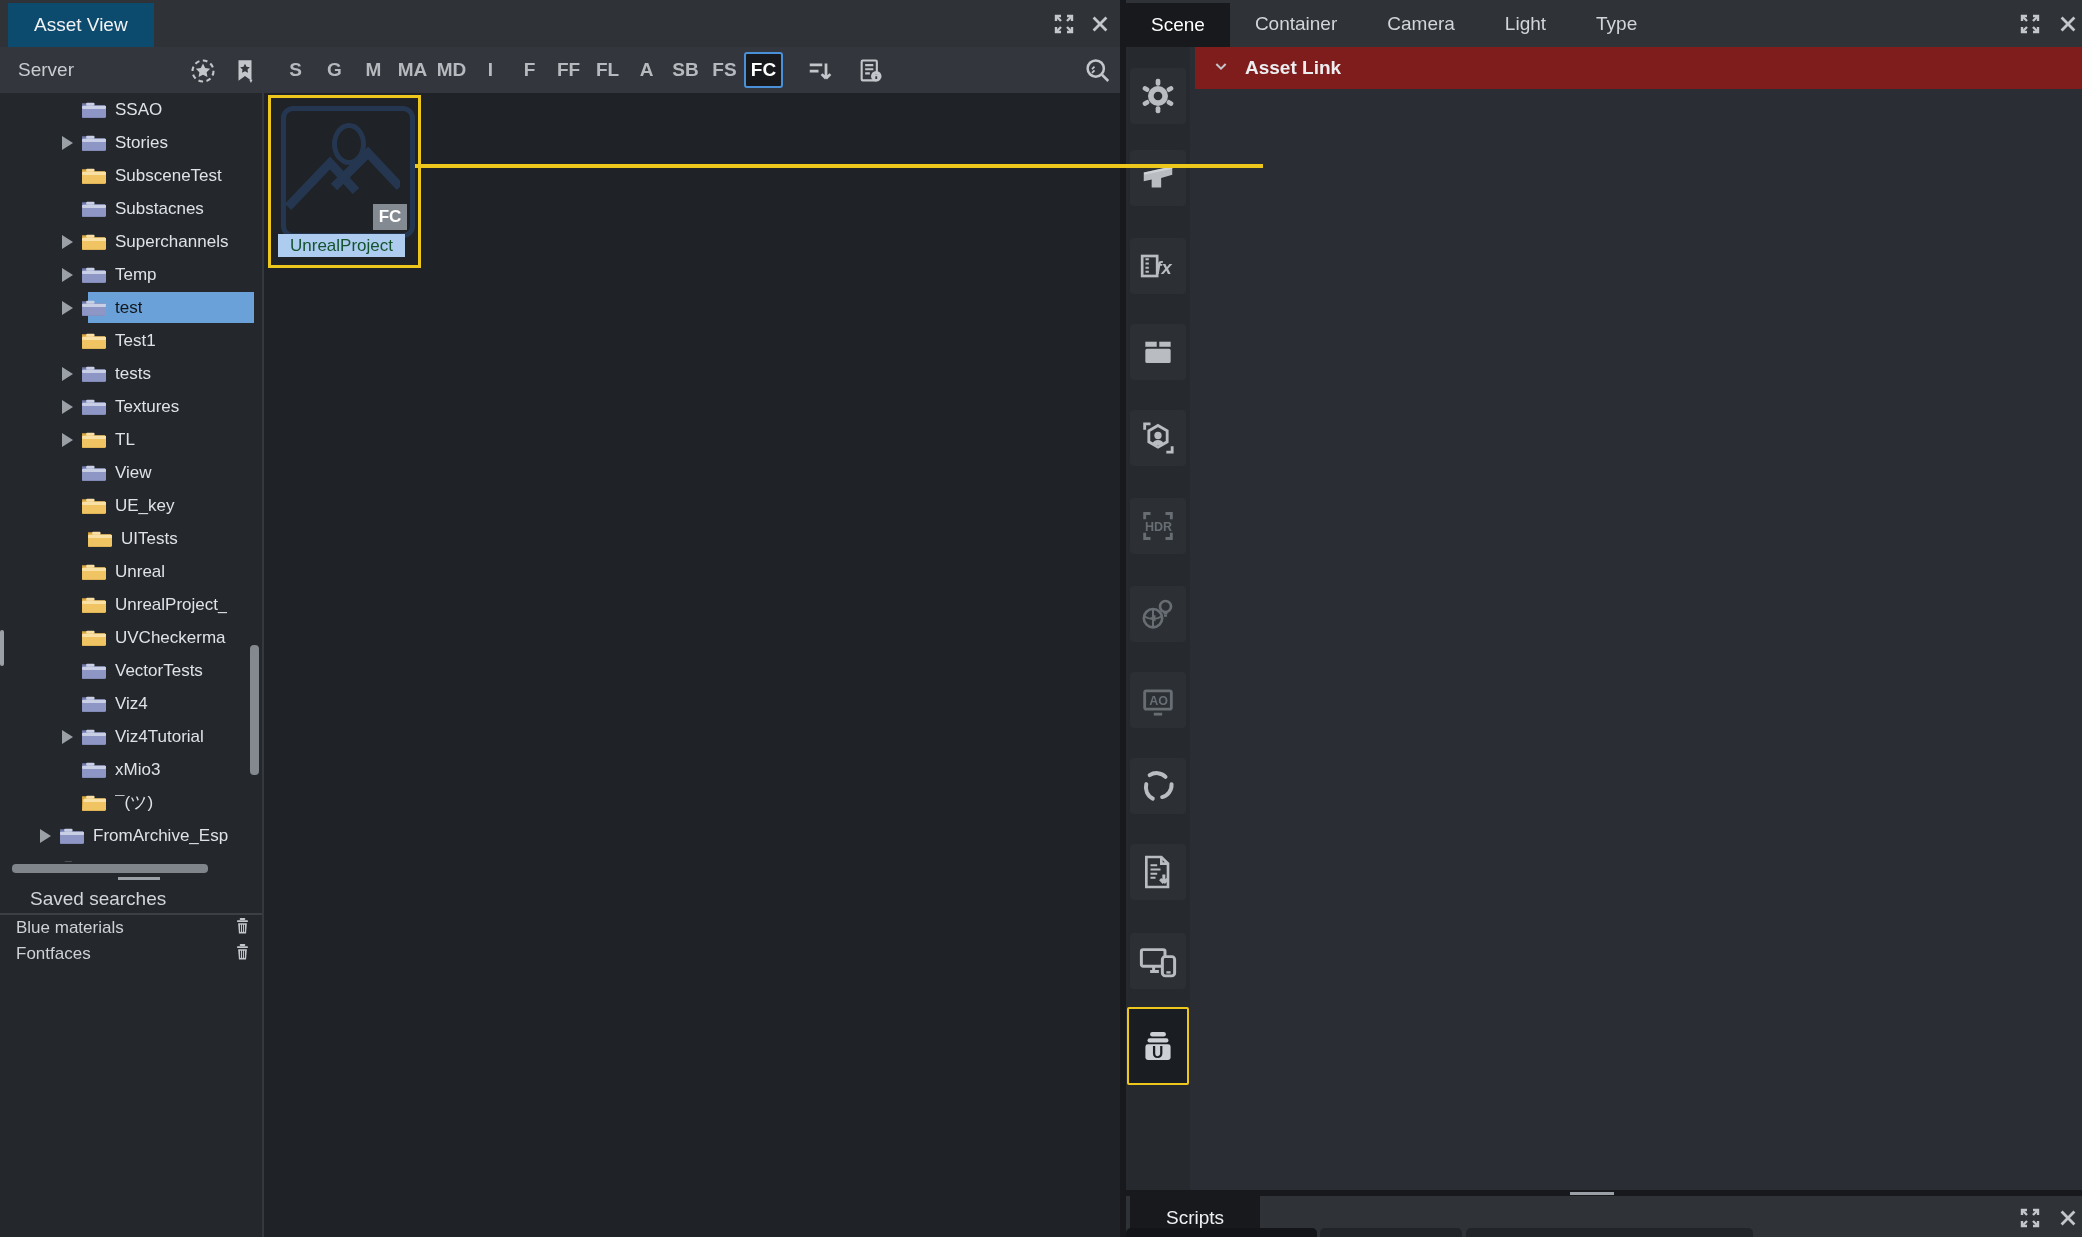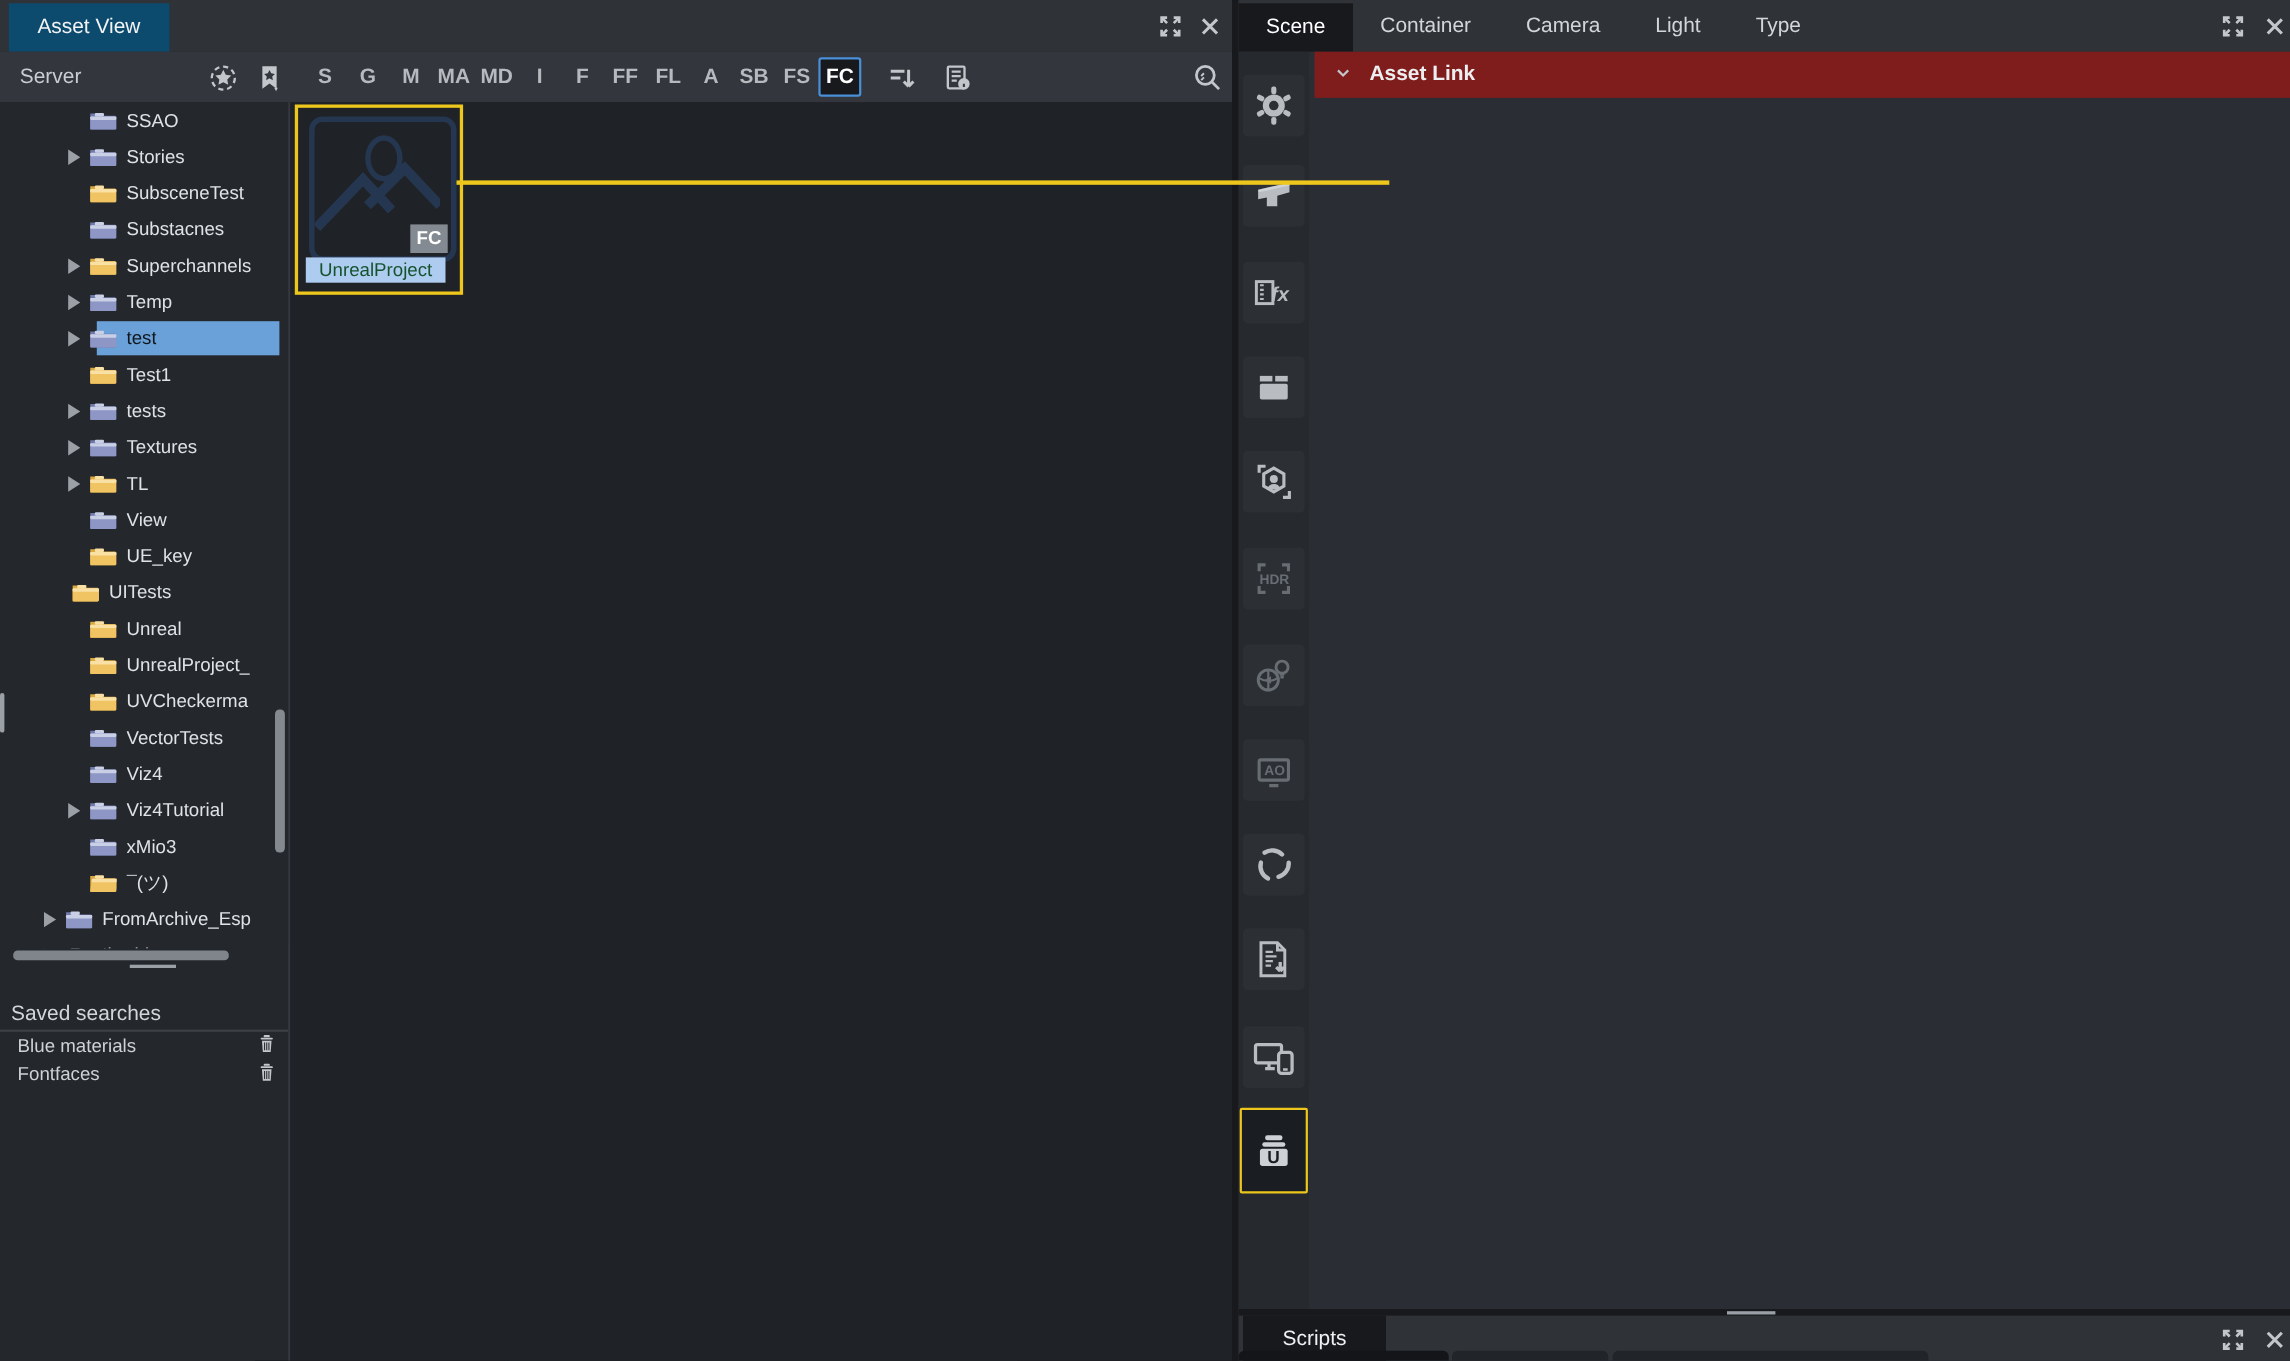--- a/index.html
+++ b/index.html
@@ -36,21 +36,21 @@
   .trow.sel .hl{position:absolute;left:88px;right:8px;top:1px;bottom:1px;background:#6aa1d9;}
   .trow.sel .flabel,.trow.sel svg{position:relative;}
   .trow.sel .flabel{color:#10161c;}
   #vscroll-thumb{position:absolute;left:250px;top:645px;width:9px;height:130px;background:#83898f;border-radius:4px;}
   #hscroll-thumb{position:absolute;left:12px;top:864px;width:196px;height:9px;background:#7f858b;border-radius:4px;}
   #tree-resize{position:absolute;left:118px;top:877px;width:42px;height:3px;background:#9aa0a6;}
   #left-splitter{position:absolute;left:0;top:630px;width:4px;height:36px;background:#9aa0a6;border-radius:2px;}
 
   
   #saved{position:absolute;left:0;top:884px;width:262px;}
-  #saved-title{height:29px;display:flex;align-items:center;padding-left:10px;font-size:19px;color:#d2d6da;border-bottom:2px solid #3c4045;margin-top:23px;}
+  #saved-title{height:29px;display:flex;align-items:center;padding-left:30px;font-size:19px;color:#d2d6da;border-bottom:2px solid #3c4045;}
   .srow{height:26px;display:flex;align-items:center;padding:0 10px 0 16px;font-size:17px;color:#ced2d6;}
   .srow .sl{flex:1;}
   .srow svg{color:#c3c7cb;}
 
   
   #canvas{position:absolute;left:264px;top:93px;width:856px;height:1144px;background:#1f2226;}
   #asset-box{position:absolute;left:4px;top:2px;width:147px;height:167px;border:3px solid #eec71d;}
   #thumb{position:absolute;left:10px;top:8px;width:124px;height:122px;border:5px solid #253750;border-radius:12px;}
   #thumb .sun{position:absolute;left:46px;top:12px;width:24px;height:32px;border:5px solid #253750;border-radius:50%;}
   #thumb svg.mtn{position:absolute;left:0;top:0;}
@@ -316,21 +316,21 @@
         <div class="trow" style="padding-left: 62px;">
           <span class="tri-space"></span>
           <svg width="25" height="19" viewBox="0 0 24 18">
     <path d="M1 3h8l2 2h12v12H1z" fill="#d9a83e"></path>
     <rect x="1" y="5.5" width="23" height="11.5" rx="1" fill="#f0c462"></rect>
     <rect x="1" y="5.5" width="23" height="3" rx="1" fill="#f9e0a4"></rect>
     <rect x="5" y="2.5" width="8" height="3" rx="1" fill="#f9e0a4"></rect>
           </svg>
           <span class="flabel">UE_key</span>
         </div>
-        <div class="trow" style="padding-left: 46px;">
+        <div class="trow" style="padding-left: 68px;">
           <span class="tri-space"></span>
           <svg width="25" height="19" viewBox="0 0 24 18">
     <path d="M1 3h8l2 2h12v12H1z" fill="#d9a83e"></path>
     <rect x="1" y="5.5" width="23" height="11.5" rx="1" fill="#f0c462"></rect>
     <rect x="1" y="5.5" width="23" height="3" rx="1" fill="#f9e0a4"></rect>
     <rect x="5" y="2.5" width="8" height="3" rx="1" fill="#f9e0a4"></rect>
           </svg>
           <span class="flabel">UITests</span>
         </div>
         <div class="trow" style="padding-left: 62px;">

